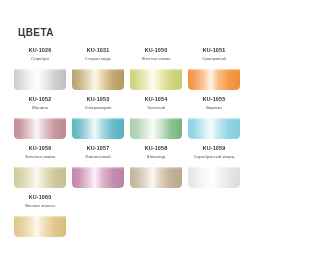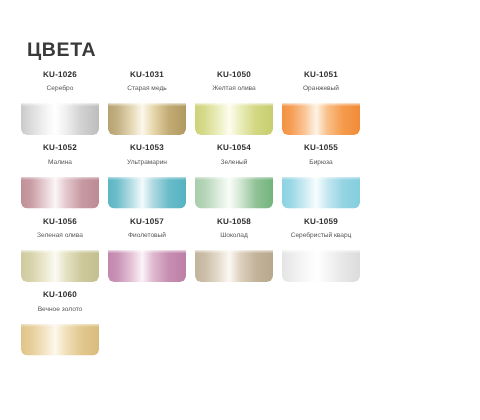--- a/index.html
+++ b/index.html
@@ -18,21 +18,21 @@
     width: 252px;
     height: 280px;
     background: #ffffff;
   }
 
   
   #header {
     position: absolute;
     left: 18px;
     top: 28px;
-    font-size: 13px;
+    font-size: 10px;
     font-weight: bold;
     letter-spacing: 0.4px;
     color: #3a3a3a;
     text-transform: uppercase;
     line-height: 10px;
   }
 
   
   #grid {
     position: absolute;

